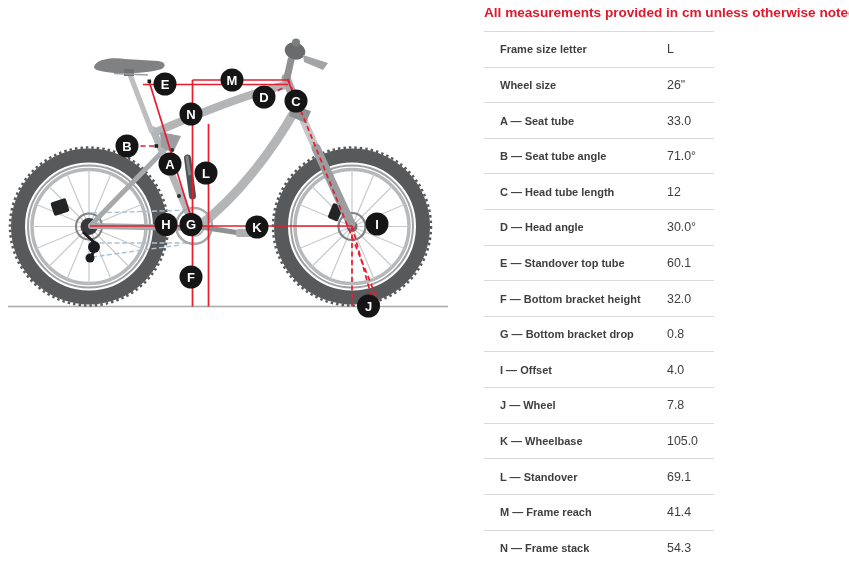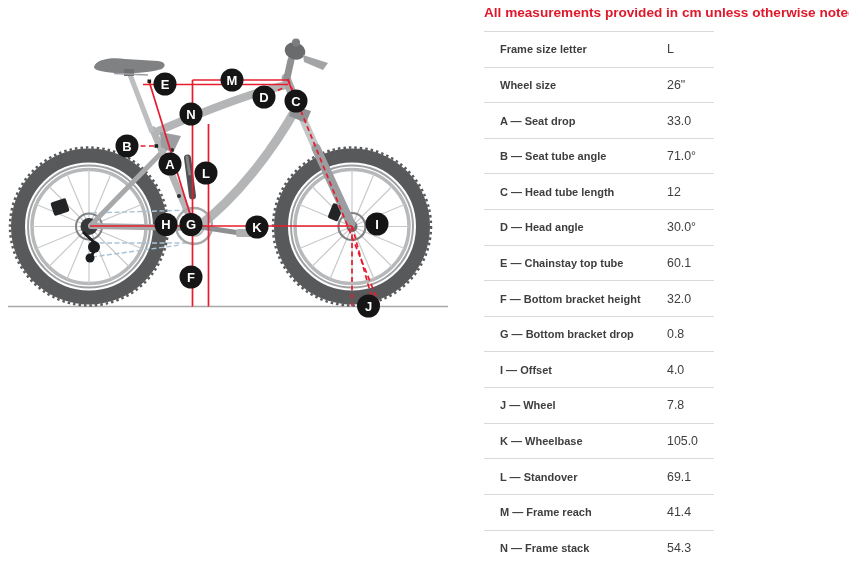--- a/index.html
+++ b/index.html
@@ -201,37 +201,37 @@
   <div class="spec-table">
     <div class="spec-row">
       <span class="spec-label">Frame size letter</span>
       <span class="spec-value">L</span>
       </div>
     <div class="spec-row">
       <span class="spec-label">Wheel size</span>
       <span class="spec-value">26"</span>
       </div>
     <div class="spec-row">
-      <span class="spec-label">A — Seat drop</span>
+      <span class="spec-label">A — Seat tube</span>
       <span class="spec-value">33.0</span>
       </div>
     <div class="spec-row">
       <span class="spec-label">B — Seat tube angle</span>
       <span class="spec-value">71.0°</span>
       </div>
     <div class="spec-row">
       <span class="spec-label">C — Head tube length</span>
       <span class="spec-value">12</span>
       </div>
     <div class="spec-row">
       <span class="spec-label">D — Head angle</span>
       <span class="spec-value">30.0°</span>
       </div>
     <div class="spec-row">
-      <span class="spec-label">E — Chainstay top tube</span>
+      <span class="spec-label">E — Standover top tube</span>
       <span class="spec-value">60.1</span>
       </div>
     <div class="spec-row">
       <span class="spec-label">F — Bottom bracket height</span>
       <span class="spec-value">32.0</span>
       </div>
     <div class="spec-row">
       <span class="spec-label">G — Bottom bracket drop</span>
       <span class="spec-value">0.8</span>
       </div>

